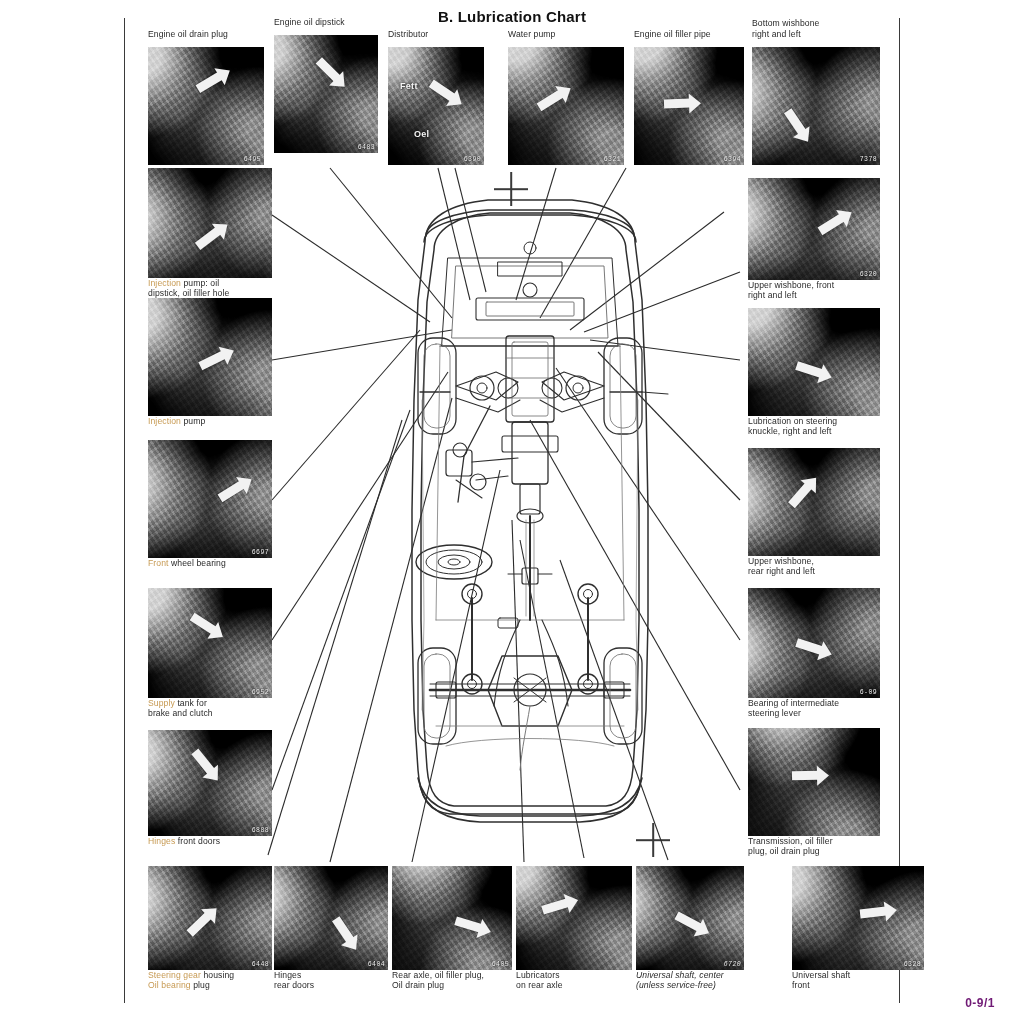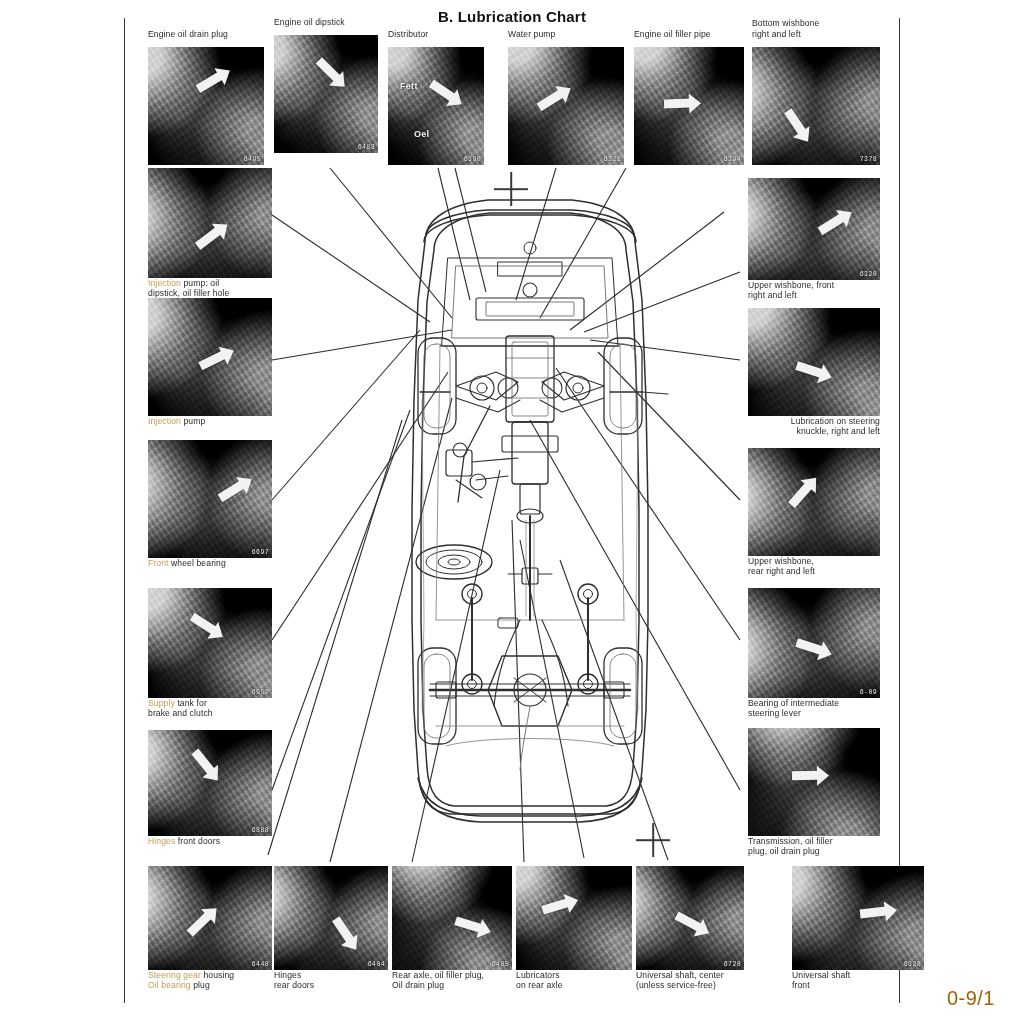--- a/index.html
+++ b/index.html
@@ -23,21 +23,21 @@
     margin-top:6px;
   }
 
   
   .frame-left{position:absolute;left:124px;top:18px;width:1px;height:985px;background:#3a3a3a;}
   .frame-right{position:absolute;left:899px;top:18px;width:1px;height:985px;background:#3a3a3a;}
 
   
   .folio{
     position:absolute;right:29px;bottom:14px;
-    font-size:20px;font-weight:normal;letter-spacing:.5px;color:#a16207;
+    font-size:12px;font-weight:bold;letter-spacing:.5px;color:#701a75;
   }
 
   
   .cross{position:absolute;}
   .cross::before,.cross::after{content:"";position:absolute;background:#3a3a3a;}
   .cross::before{left:0;top:50%;width:100%;height:1.6px;transform:translateY(-50%);}
   .cross::after{top:0;left:50%;height:100%;width:1.6px;transform:translateX(-50%);}
 
   
   .cell{position:absolute;}
@@ -370,21 +370,21 @@
       <div class="cell" style="left: 748px; width: 132px; top: 178px;">
         <div class="photo" style="width: 132px; height: 102px;">
           <div class="tex" style="transform: rotate(-20.9deg) scale(1.4);"></div>
           <div class="tex2"></div>
           <div class="arrow" style="left: 70px; top: 42px; transform: rotate(-32deg);"></div>
           <div class="num">6320</div>
         </div>
         <div class="cap bottom">Upper wishbone, front
 right and left</div>
       </div>
-      <div class="cell" style="left: 748px; width: 132px; top: 308px; text-align: right;">
+      <div class="cell" style="left: 748px; width: 132px; top: 308px;">
         <div class="photo" style="width: 132px; height: 108px;">
           <div class="tex" style="transform: rotate(8.2deg) scale(1.4);"></div>
           <div class="tex2"></div>
           <div class="arrow" style="left: 48px; top: 57px; transform: rotate(18deg);"></div>
         </div>
         <div class="cap bottom">Lubrication on steering
 knuckle, right and left</div>
       </div>
       <div class="cell" style="left: 748px; width: 132px; top: 448px;">
         <div class="photo" style="width: 132px; height: 108px;">
@@ -455,21 +455,21 @@
       </div>
       <div class="cell" style="left: 516px; width: 116px; top: 866px;">
         <div class="photo" style="width: 116px; height: 104px;">
           <div class="tex" style="transform: rotate(4.4deg) scale(1.4);"></div>
           <div class="tex2"></div>
           <div class="arrow" style="left: 26px; top: 36px; transform: rotate(-17deg);"></div>
         </div>
         <div class="cap bottom">Lubricators
 on rear axle</div>
       </div>
-      <div class="cell" style="left: 636px; width: 128px; top: 866px;">
+      <div class="cell" style="left: 636px; width: 128px; top: 866px; font-style: italic;">
         <div class="photo" style="width: 108px; height: 104px;">
           <div class="tex" style="transform: rotate(-22.8deg) scale(1.4);"></div>
           <div class="tex2"></div>
           <div class="arrow" style="left: 39px; top: 51px; transform: rotate(28deg);"></div>
           <div class="num">6720</div>
         </div>
         <div class="cap bottom">Universal shaft, center
 (unless service-free)</div>
       </div>
     </div>

